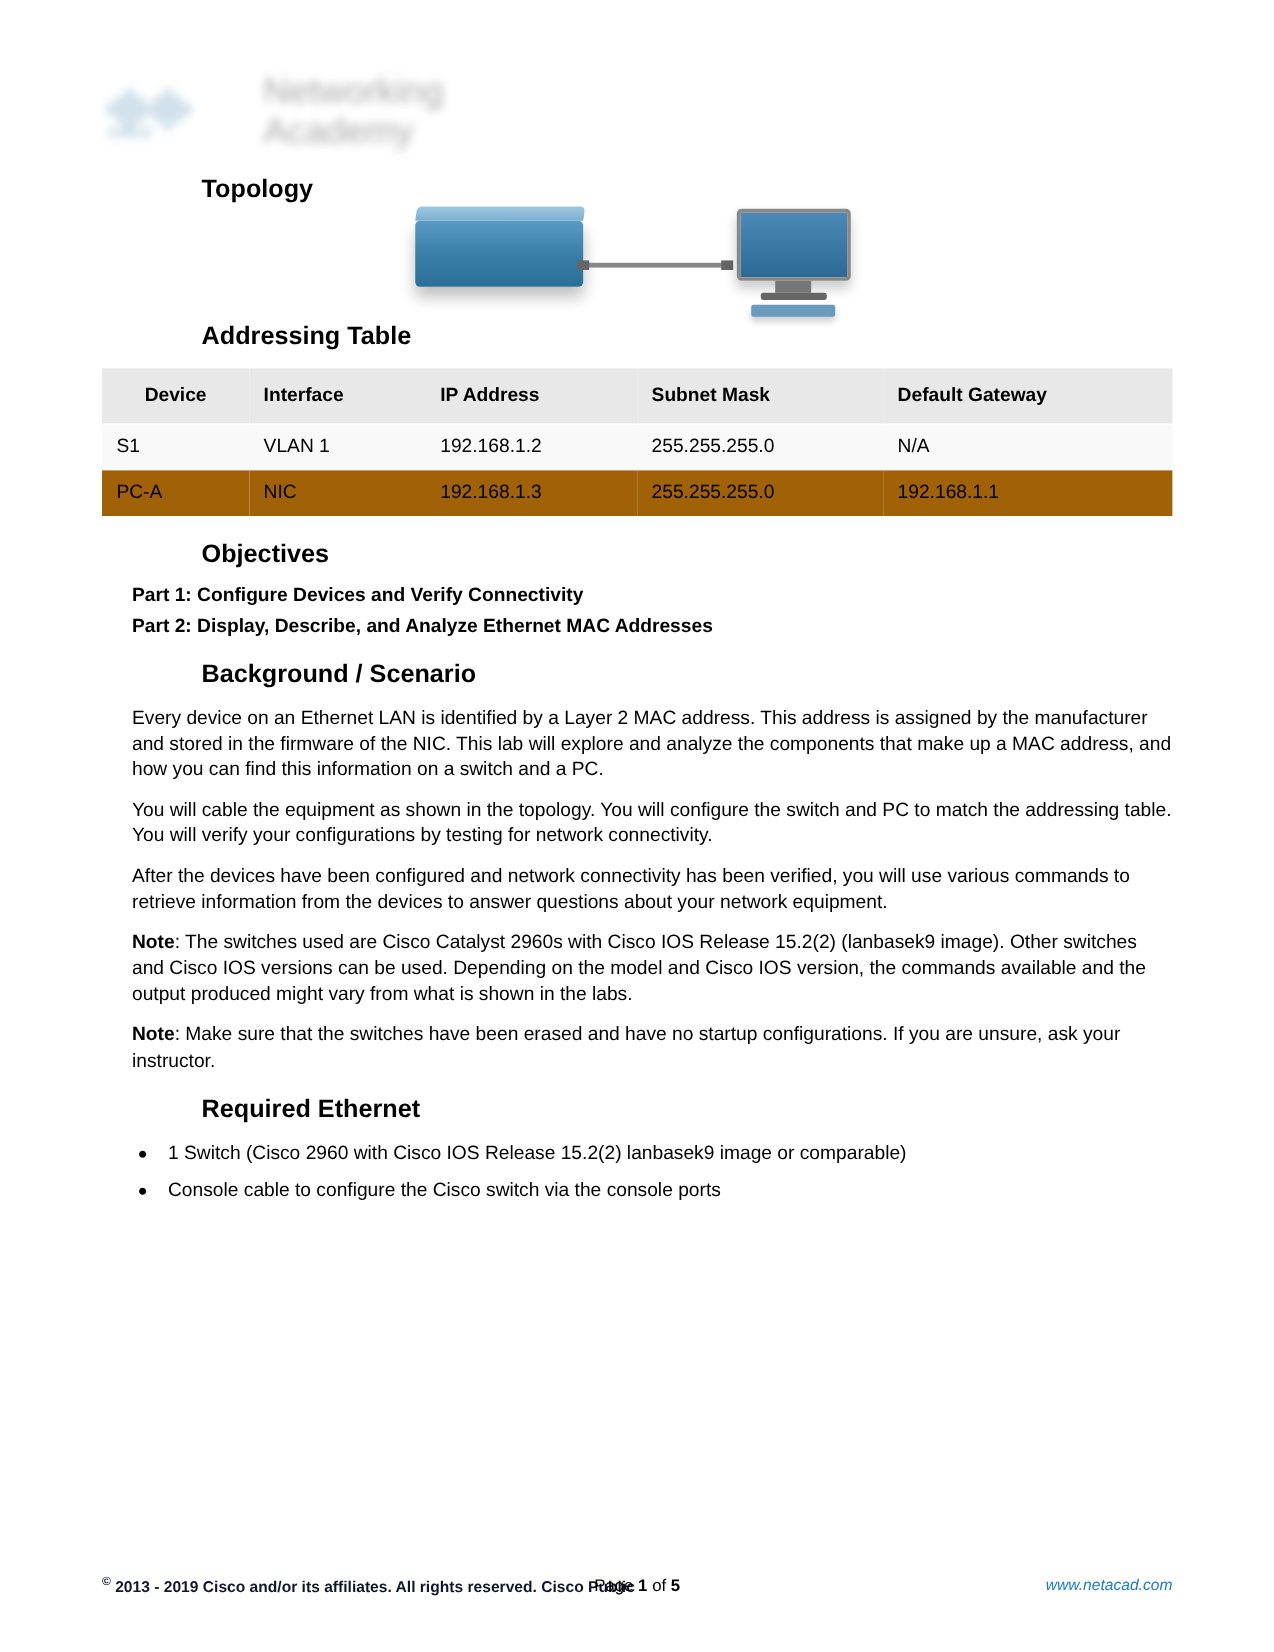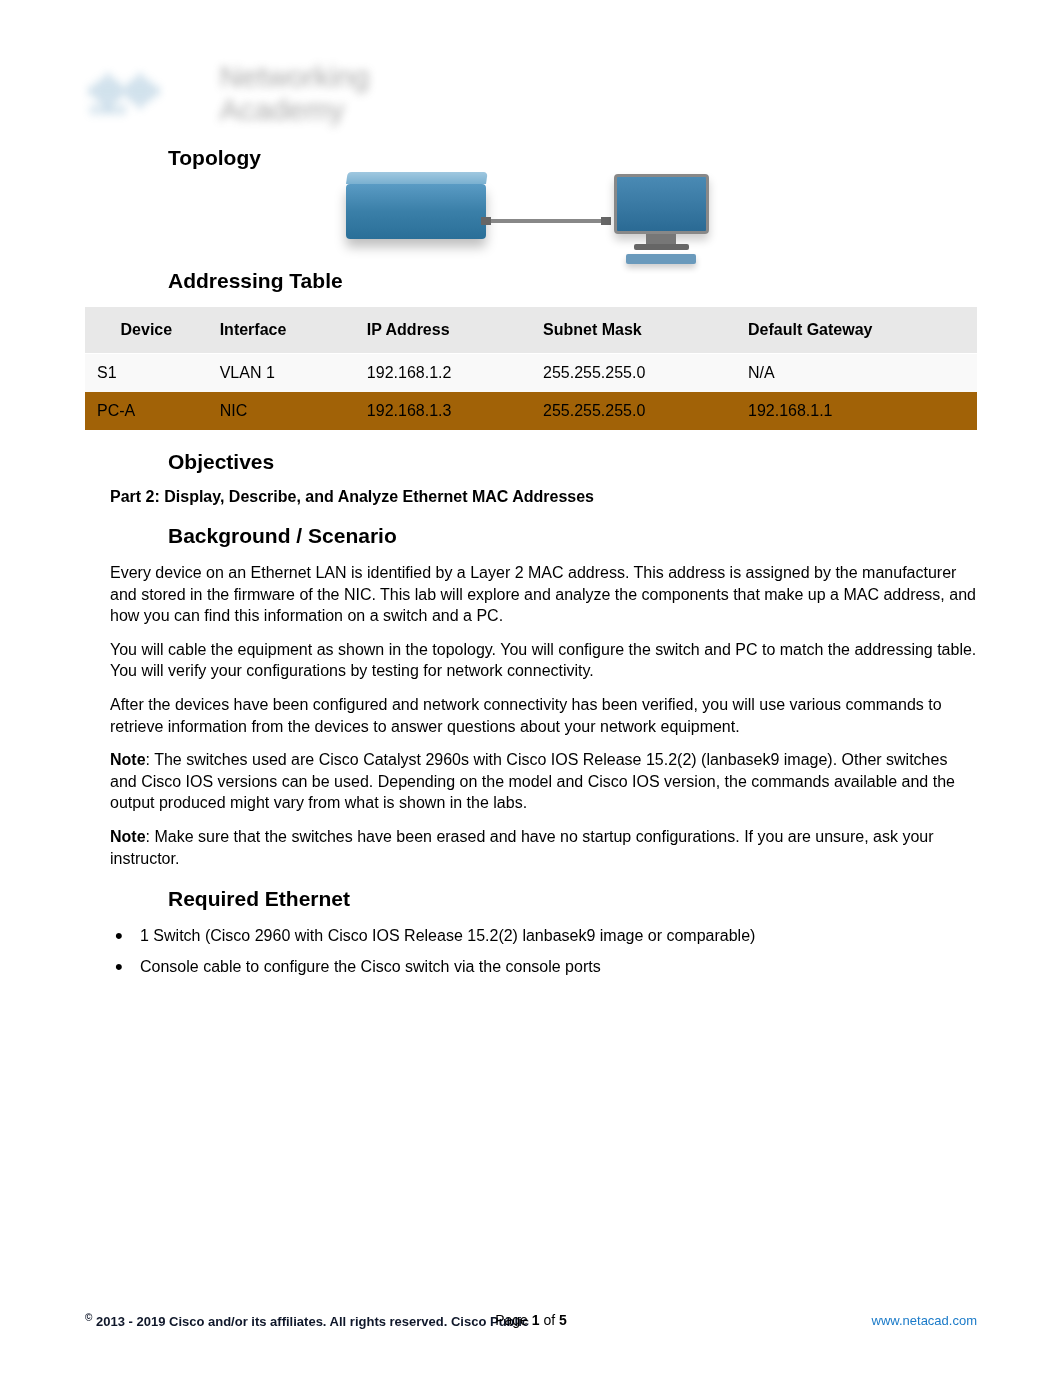--- a/index.html
+++ b/index.html
@@ -204,20 +204,21 @@
       position: absolute;
       left: 50%;
       transform: translateX(-50%);
       font-size: 14px;
     }
     .footer-center .pg-num, .footer-center .pg-total {
       font-weight: bold;
     }
     .footer-right {
       color: #1a7ac8;
+      font-style: italic;
     }
     .copyright-symbol {
       font-size: 10px;
       vertical-align: super;
     }
   </style>
 </head>
 <body>
 
 <div class="page">
@@ -283,20 +284,21 @@
         <td>PC-A</td>
         <td>NIC</td>
         <td>192.168.1.3</td>
         <td>255.255.255.0</td>
         <td>192.168.1.1</td>
       </tr>
     </tbody>
   </table>
 
   <h2 class="section-heading">Objectives</h2>
+  <p class="bold-line">Part 1: Configure Devices and Verify Connectivity</p>
   <p class="bold-line">Part 2: Display, Describe, and Analyze Ethernet MAC Addresses</p>
 
   <h2 class="section-heading">Background / Scenario</h2>
   <p class="body-text">Every device on an Ethernet LAN is identified by a Layer 2 MAC address. This address is assigned by the manufacturer and stored in the firmware of the NIC. This lab will explore and analyze the components that make up a MAC address, and how you can find this information on a switch and a PC.</p>
   <p class="body-text">You will cable the equipment as shown in the topology. You will configure the switch and PC to match the addressing table. You will verify your configurations by testing for network connectivity.</p>
   <p class="body-text">After the devices have been configured and network connectivity has been verified, you will use various commands to retrieve information from the devices to answer questions about your network equipment.</p>
   <p class="body-text">
     <span class="note-label">Note</span><span>: The switches used are Cisco Catalyst 2960s with Cisco IOS Release 15.2(2) (lanbasek9 image). Other switches and Cisco IOS versions can be used. Depending on the model and Cisco IOS version, the commands available and the output produced might vary from what is shown in the labs.</span>
   </p>
   <p class="body-text">

